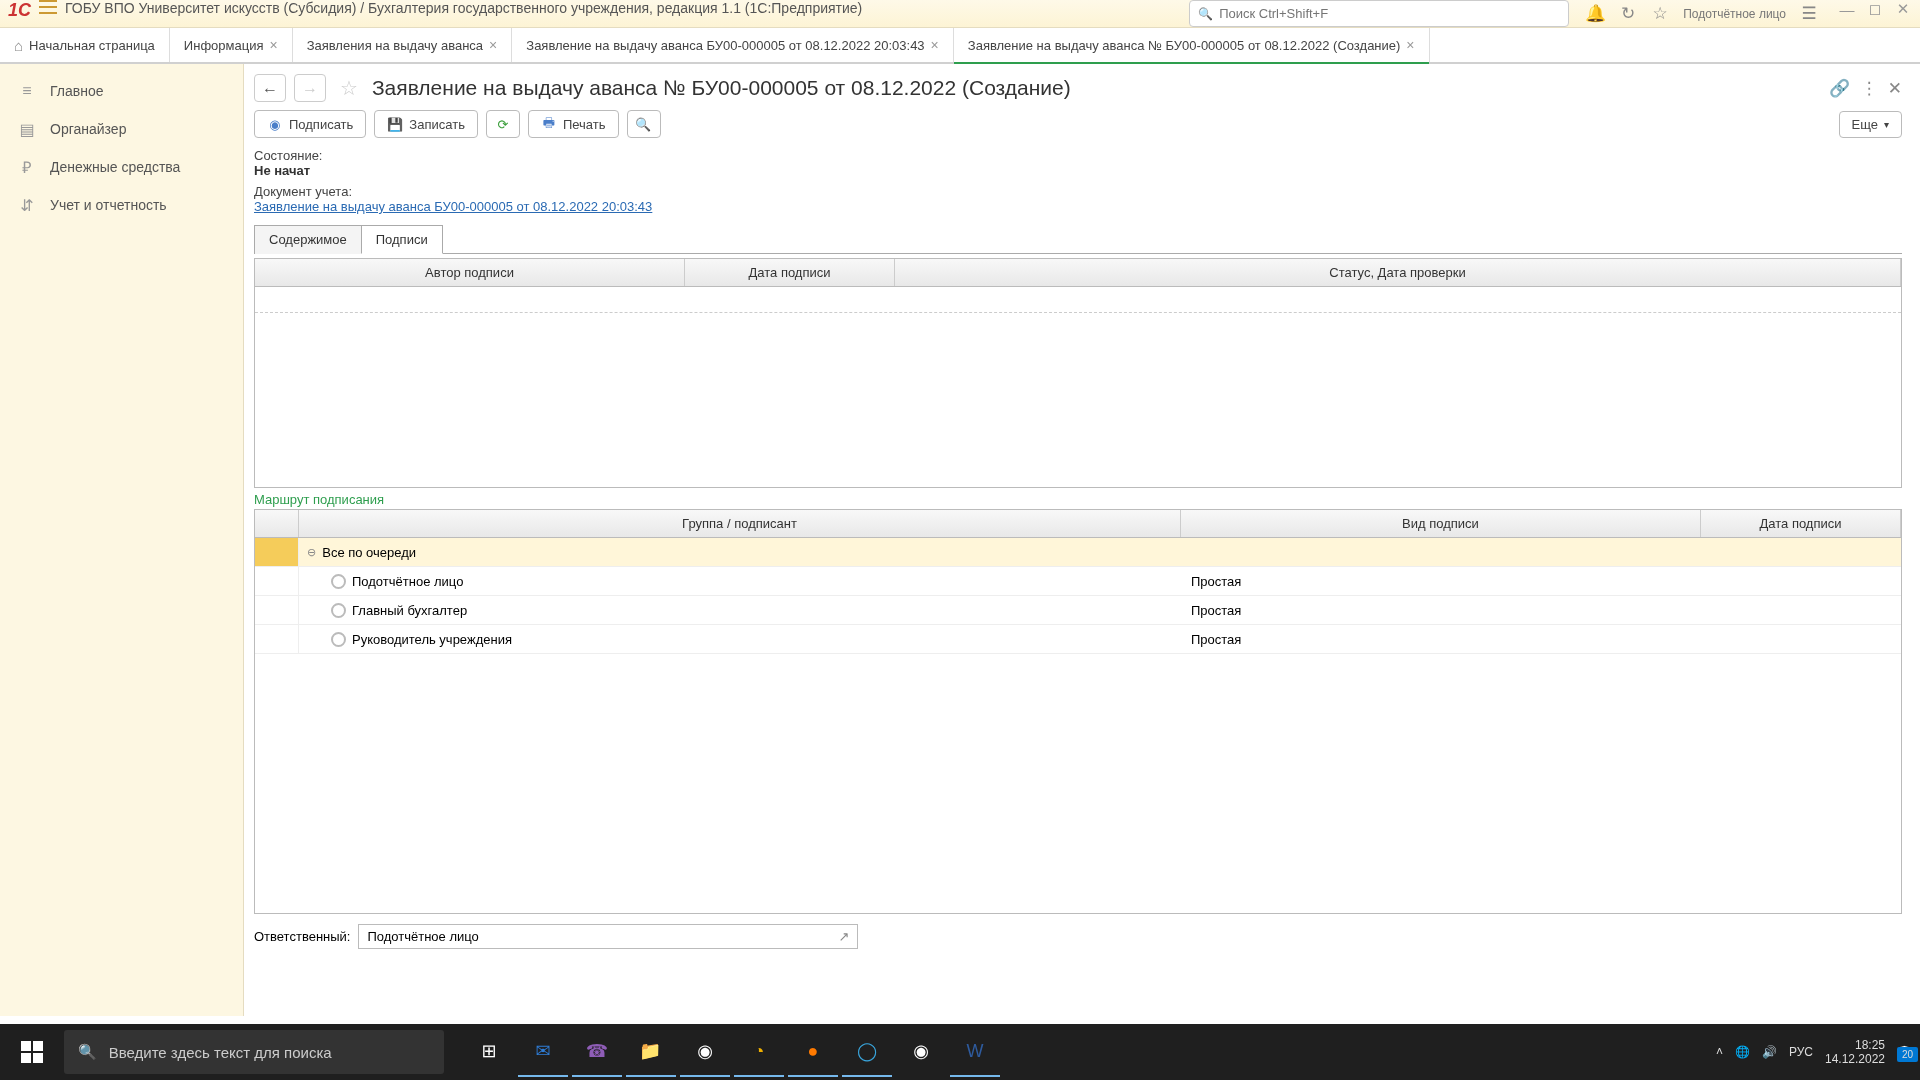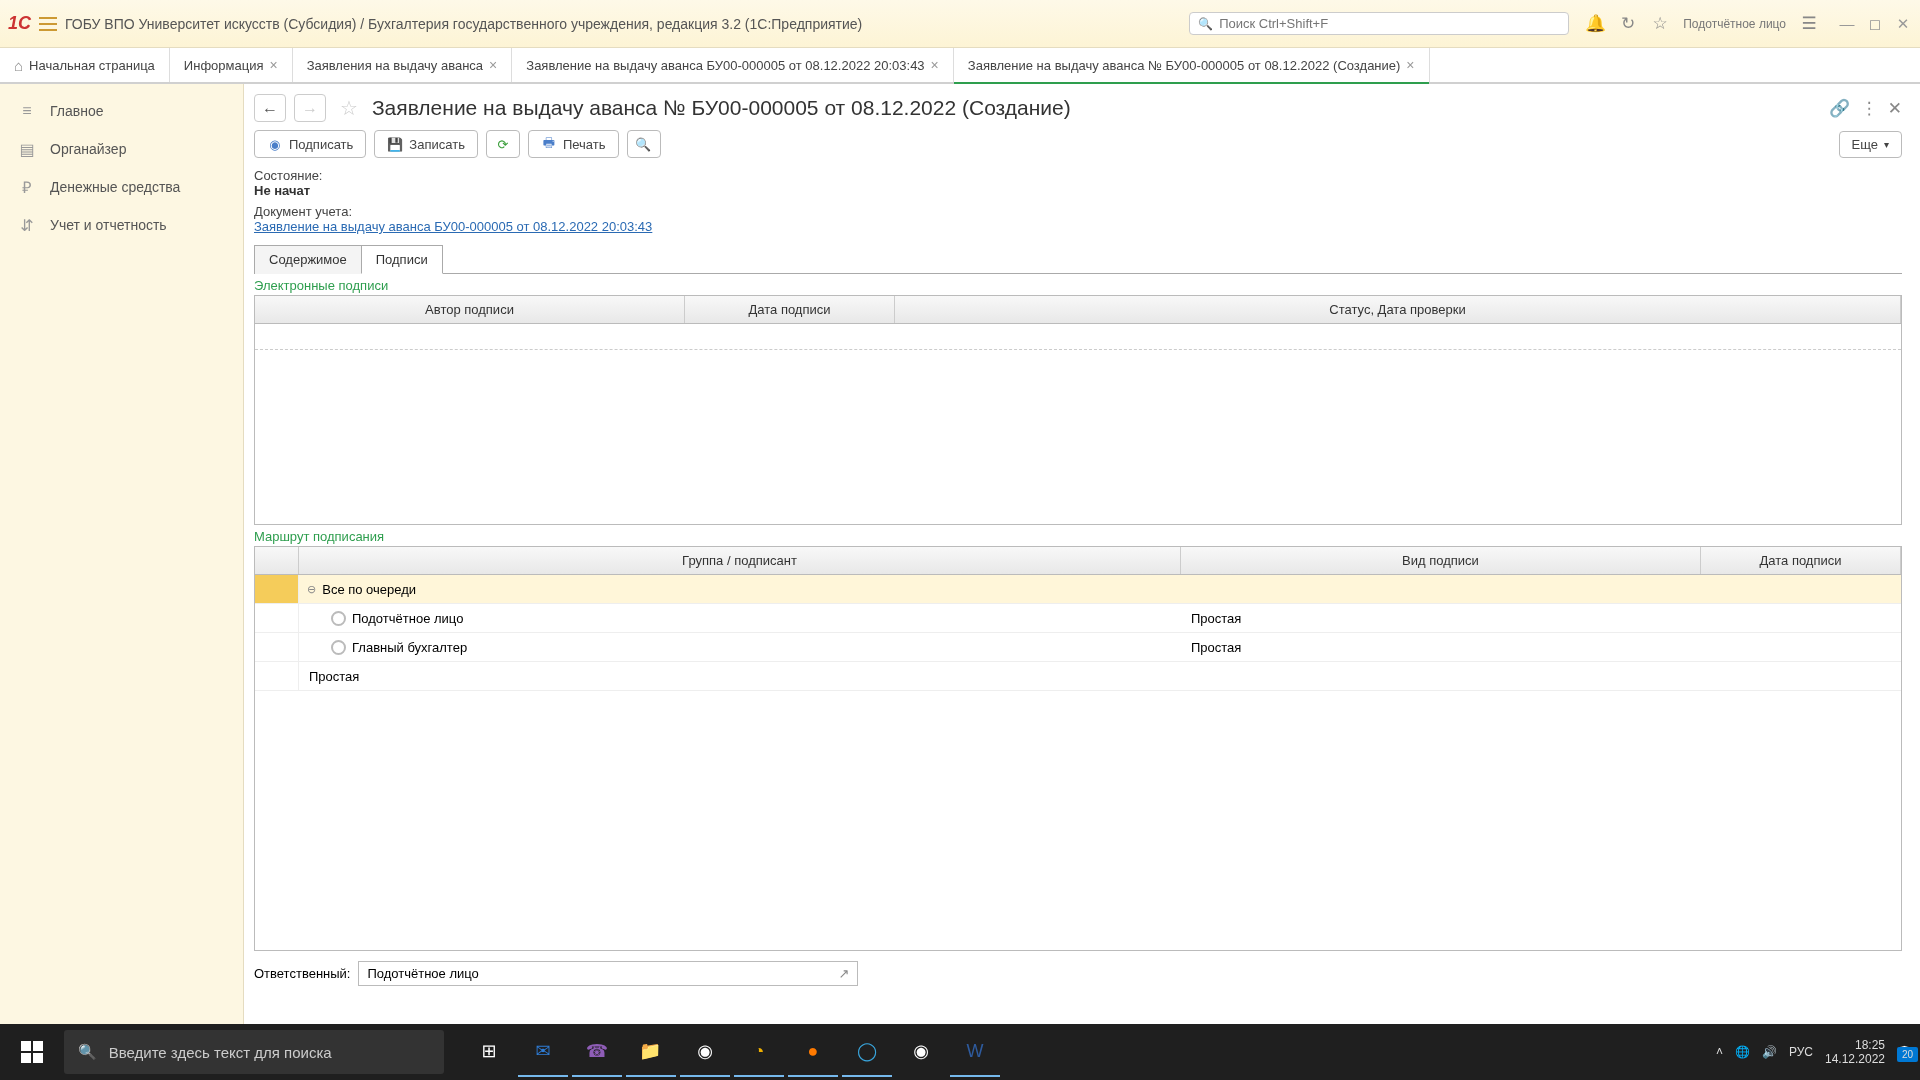--- a/index.html
+++ b/index.html
@@ -1,17 +1,17 @@
 <!DOCTYPE html>
 <html><head>
 <meta charset="utf-8">
 <style>
 * { box-sizing: border-box; margin: 0; padding: 0; }
 body { font-family: Arial, sans-serif; font-size: 12px; width: 1920px; height: 1080px; overflow: hidden; background: #fff; transform-origin: top left; }
-.titlebar { height: 48px; background: linear-gradient(#fef9e8, #fdf4d5); display: flex; align-items: center; padding: 0 8px; gap: 8px; border-bottom: 1px solid #e5dcc0; }
+.titlebar { height: 28px; background: linear-gradient(#fef9e8, #fdf4d5); display: flex; padding: 0 8px; gap: 8px; border-bottom: 1px solid #e5dcc0; }
 .logo-1c { color: #cc3333; font-weight: bold; font-size: 18px; font-style: italic; }
 .burger { width: 18px; height: 14px; display: flex; flex-direction: column; justify-content: space-between; cursor: pointer; }
 .burger span { height: 2px; background: #cc9933; }
 .title-text { color: #555; font-size: 14px; flex: 0 0 auto; }
 .search-box { margin-left: auto; display: flex; align-items: center; background: #fff; border: 1px solid #ccc; border-radius: 4px; padding: 3px 8px; width: 380px; }
 .search-box input { border: none; outline: none; width: 100%; font-size: 13px; color: #999; }
 .tb-icons { display: flex; align-items: center; gap: 14px; margin-left: 10px; }
 .tb-icon { width: 18px; height: 18px; color: #888; cursor: pointer; display: flex; align-items: center; justify-content: center; font-size: 17px; }
 .user-label { color: #777; font-size: 12px; cursor: pointer; }
 .win-btns { display: flex; gap: 10px; margin-left: 12px; }
@@ -83,21 +83,21 @@
 </head>
 <body>
 
 <div class="titlebar">
   <span class="logo-1c">1C</span>
   <div class="burger">
       <span></span>
       <span></span>
       <span></span>
     </div>
-  <span class="title-text">ГОБУ ВПО Университет искусств (Субсидия) / Бухгалтерия государственного учреждения, редакция 3.2  (1С:Предприятие)</span>
+  <span class="title-text">ГОБУ ВПО Университет искусств (Субсидия) / Бухгалтерия государственного учреждения, редакция 1.1  (1С:Предприятие)</span>
   <div class="search-box">
     <span style="color:#aaa;margin-right:6px;">🔍</span>
     <input placeholder="Поиск Ctrl+Shift+F" style="">
   </div>
   <div class="tb-icons">
     <span class="tb-icon">🔔</span>
     <span class="tb-icon">↻</span>
     <span class="tb-icon">☆</span>
     <span class="user-label">Подотчётное лицо</span>
     <span class="tb-icon">☰</span>
@@ -199,21 +199,20 @@
         <span class="field-label">Документ учета:</span>
         <span class="field-link">Заявление на выдачу аванса БУ00-000005 от 08.12.2022 20:03:43</span>
       </div>
     </div>
 
     <div class="sub-tabs">
       <div class="sub-tab">Содержимое</div>
       <div class="sub-tab active">Подписи</div>
     </div>
 
-    <div class="section-title">Электронные подписи</div>
     <div class="grid grid1">
       <div class="grid-head">
         <div class="gcell" style="width:430px;">Автор подписи</div>
         <div class="gcell" style="width:210px;">Дата подписи</div>
         <div class="gcell" style="flex:1;">Статус, Дата проверки</div>
       </div>
       <div class="grid-body">
         <div class="grid-empty-row"></div>
       </div>
     </div>
@@ -249,20 +248,24 @@
           <div class="cell-a"></div>
           <div class="cell-b indent1">
             <span class="status-dot"></span>
             <span>Главный бухгалтер</span>
           </div>
           <div class="cell-c">Простая</div>
           <div class="cell-d"></div>
         </div>
         <div class="route-row">
           <div class="cell-a"></div>
+          <div class="cell-b indent1">
+            <span class="status-dot"></span>
+            <span>Руководитель учреждения</span>
+          </div>
           <div class="cell-c">Простая</div>
           <div class="cell-d"></div>
         </div>
       </div>
     </div>
 
     <div class="bottom-field">
       <span>Ответственный:</span>
       <div class="bf-input">
         <span>Подотчётное лицо</span>

